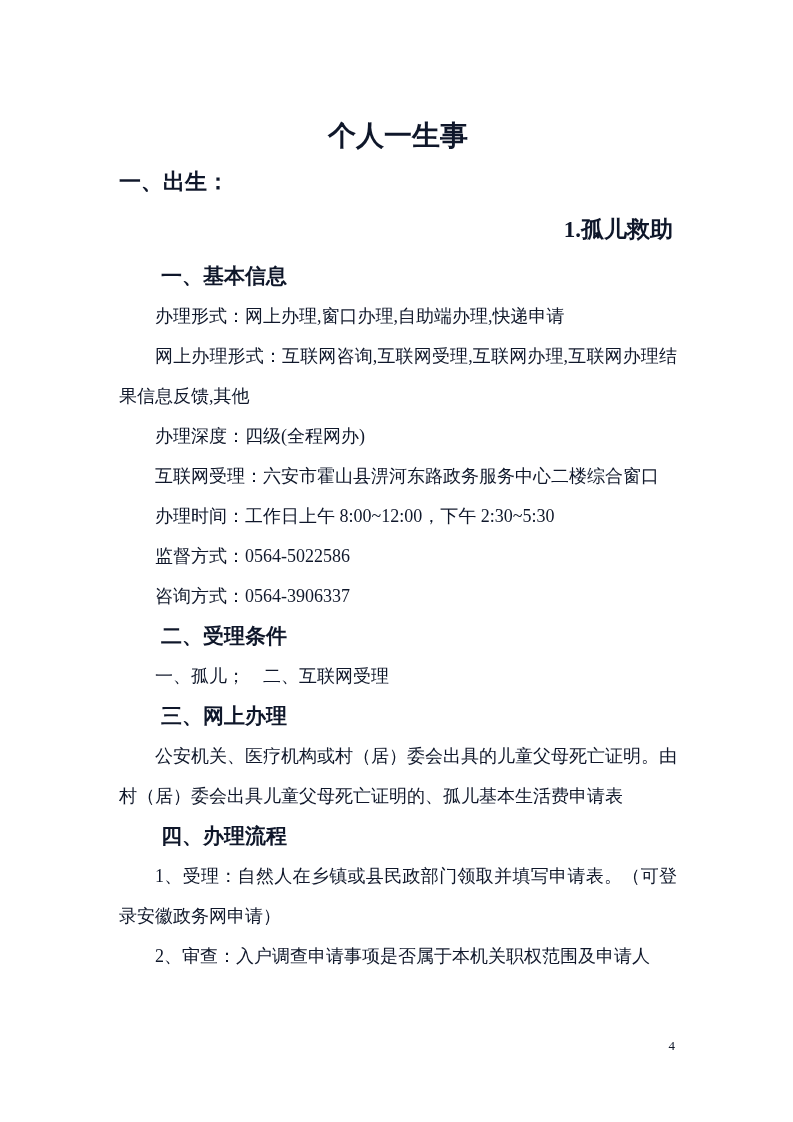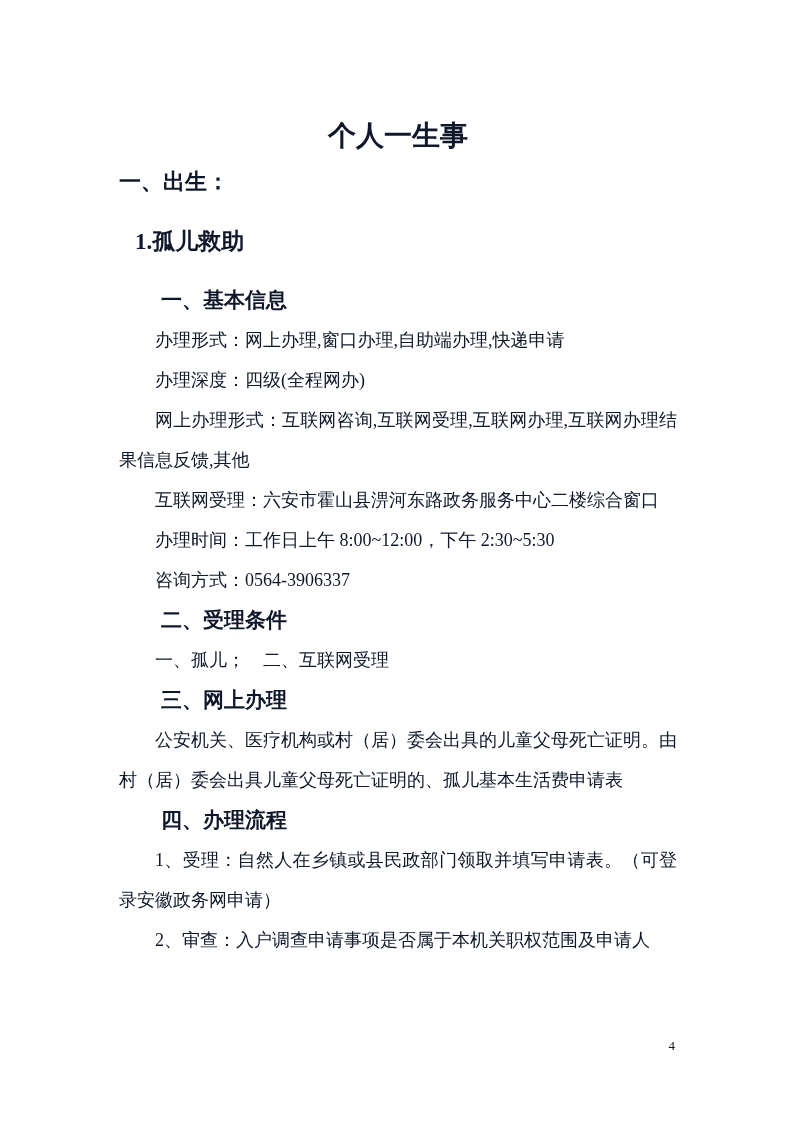--- a/index.html
+++ b/index.html
@@ -31,25 +31,26 @@
     font-family: "Liberation Serif", "DejaVu Serif", serif;
   }
   .chapter-heading {
     margin: 0;
     font-size: 22px;
     font-weight: bold;
     line-height: 44px;
     font-family: "Liberation Sans", "DejaVu Sans", sans-serif;
   }
   .item-heading {
-    margin: 16px;
+    margin: 4px;
     font-size: 23px;
     font-weight: bold;
     line-height: 44px;
     font-family: "Liberation Serif", "DejaVu Serif", serif;
+    text-align: right;
   }
   .section-heading {
     margin: 0;
     font-size: 21px;
     font-weight: bold;
     line-height: 40px;
     text-indent: 2em;
     font-family: "Liberation Sans", "DejaVu Sans", sans-serif;
   }
   .body-paragraph {
@@ -78,24 +79,25 @@
   <div class="content">
 
     <h1 class="doc-title">个人一生事</h1>
 
     <h2 class="chapter-heading">一、出生：</h2>
 
     <h3 class="item-heading">1.孤儿救助</h3>
 
     <h4 class="section-heading">一、基本信息</h4>
     <p class="body-paragraph">办理形式：网上办理,窗口办理,自助端办理,快递申请</p>
+    <p class="body-paragraph">网上办理形式：互联网咨询,互联网受理,互联网办理,互联网办理结果信息反馈,其他</p>
     <p class="body-paragraph">办理深度：四级(全程网办)</p>
-    <p class="body-paragraph">网上办理形式：互联网咨询,互联网受理,互联网办理,互联网办理结果信息反馈,其他</p>
     <p class="body-paragraph">互联网受理：六安市霍山县淠河东路政务服务中心二楼综合窗口</p>
     <p class="body-paragraph">办理时间：工作日上午 8:00~12:00，下午 2:30~5:30</p>
+    <p class="body-paragraph">监督方式：0564-5022586</p>
     <p class="body-paragraph">咨询方式：0564-3906337</p>
 
     <h4 class="section-heading">二、受理条件</h4>
     <p class="body-paragraph">一、孤儿；　二、互联网受理</p>
 
     <h4 class="section-heading">三、网上办理</h4>
     <p class="body-paragraph">公安机关、医疗机构或村（居）委会出具的儿童父母死亡证明。由村（居）委会出具儿童父母死亡证明的、孤儿基本生活费申请表</p>
 
     <h4 class="section-heading">四、办理流程</h4>
     <p class="body-paragraph">1、受理：自然人在乡镇或县民政部门领取并填写申请表。（可登录安徽政务网申请）</p>

